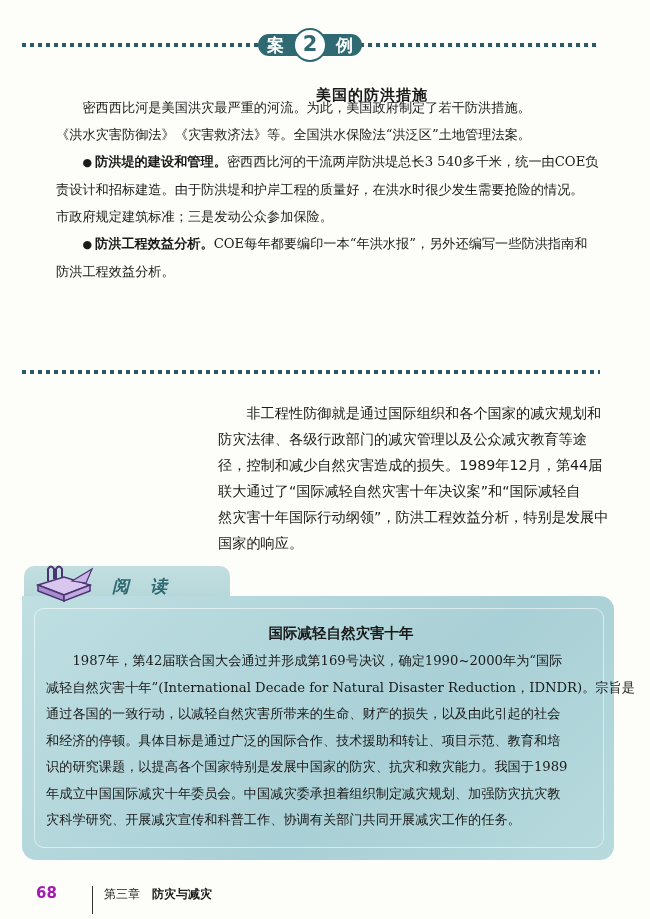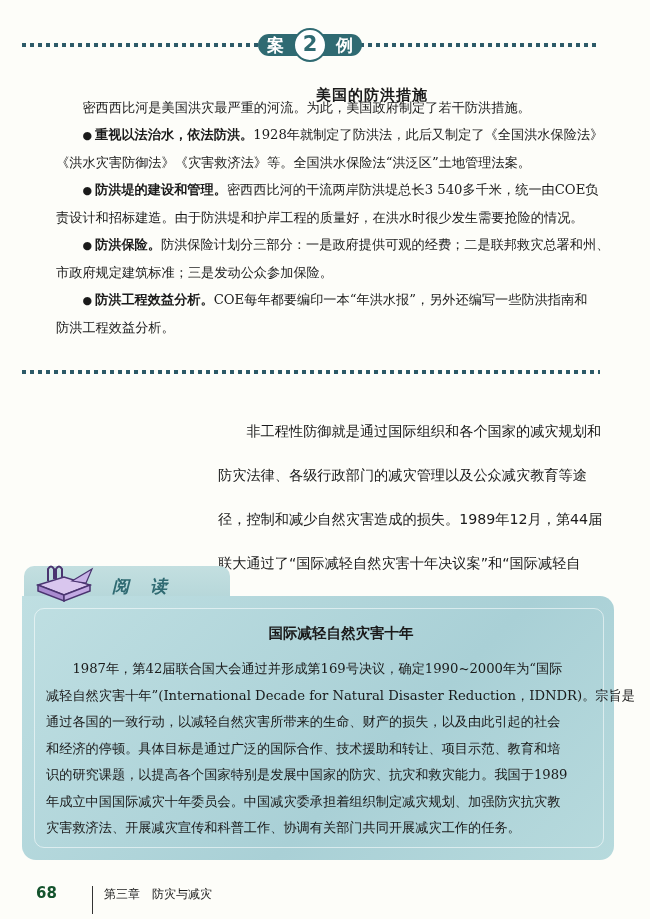--- a/index.html
+++ b/index.html
@@ -25,69 +25,67 @@
   .case-title { position: absolute; left: 0; width: 648px; top: 86px; text-align: center; font-family: "DejaVu Sans", sans-serif; font-weight: bold; font-size: 15px; letter-spacing: 1px; margin-left: 48px; }
 
   .case-body { position: absolute; left: 28px; top: 94px; width: 590px; font-size: 13.2px; line-height: 27px; }
   .case-body p { text-indent: 2em; text-align: justify; }
   .case-body .line { display: block; white-space: nowrap; margin-left: 28px; }
   .case-body .cont { text-indent: 0; }
   .lead { font-family: "DejaVu Sans", sans-serif; font-weight: bold; }
   .bullet { font-size: 11px; margin-right: 3px; }
 
   .nonengineering { position: absolute; left: 218px; top: 400px; width: 412px; font-family: "DejaVu Sans", sans-serif; font-size: 14.2px; line-height: 26px; }
-  .nonengineering .line { display: block; white-space: nowrap; margin-top: 18px; }
+  .nonengineering .line { display: block; white-space: nowrap; }
 
   .read-tab { position: absolute; left: 24px; top: 566px; width: 206px; height: 40px; background: linear-gradient(#c3dfe0, #b3d5d8); border-radius: 10px 10px 0 0; }
   .read-box { position: absolute; left: 22px; top: 596px; width: 592px; height: 264px; background: linear-gradient(135deg, #bfdfe2, #a9d0d6 60%, #b7dadd); border-radius: 0 14px 14px 14px; }
   .read-inner { position: absolute; left: 34px; top: 608px; width: 570px; height: 240px; border: 1px solid rgba(255,255,255,0.55); border-radius: 10px; }
   .read-label { position: absolute; top: 575px; font-family: "DejaVu Sans", sans-serif; font-style: italic; font-weight: bold; font-size: 17px; color: #2f6a72; }
   #read-label-1 { left: 112px; }
   #read-label-2 { left: 150px; }
 
   .book-icon { position: absolute; left: 34px; top: 563px; width: 66px; height: 44px; }
 
   .read-title { position: absolute; left: 0; width: 650px; top: 624px; text-align: center; font-family: "DejaVu Sans", sans-serif; font-weight: bold; font-size: 14.5px; padding-left: 32px; }
-  .read-body { position: absolute; left: 46px; top: 648px; width: 560px; font-size: 13.2px; line-height: 26.5px; margin-top: 8px; }
+  .read-body { position: absolute; left: 46px; top: 648px; width: 560px; font-size: 13.2px; line-height: 26.5px; }
   .read-body .line { display: block; white-space: nowrap; }
 
   .footer { position: absolute; top: 884px; left: 36px; height: 30px; }
-  .page-num { position: absolute; left: 0; top: 0; font-family: "DejaVu Sans", sans-serif; font-weight: bold; font-size: 15px; color: #14532d; }
+  .page-num { position: absolute; left: 0; top: 0; font-family: "DejaVu Sans", sans-serif; font-weight: bold; font-size: 15px; color: #a21caf; }
   .footer-sep { position: absolute; left: 56px; top: 2px; width: 1px; height: 28px; background: #333; }
   .chapter { position: absolute; left: 68px; top: 2px; font-family: "DejaVu Sans", sans-serif; font-size: 12px; white-space: nowrap; }
-  .chapter span + span { margin-left: 12px; }
+  .chapter span + span { margin-left: 12px; font-weight: bold; }
 </style>
 </head>
 <body>
 
 <div id="dot-top-left" class="dotline"></div>
 <div id="dot-top-right" class="dotline"></div>
 <div class="badge">
   <div class="pill"></div>
   <span class="char c1">案</span>
   <div class="circle">2</div>
   <span class="char c2">例</span>
 </div>
 
 <div class="case-title">美国的防洪措施</div>
 
 <div class="case-body">
   <p>
     <span class="line">密西西比河是美国洪灾最严重的河流。为此，美国政府制定了若干防洪措施。</span>
   </p>
   <p>
-    <span class="line"><span class="bullet">●</span><span class="lead">重视以法治水，依法防洪。</span><span>1928年就制定了防洪法，此后又制定了《全国洪水保险法》</span></span>
     <span class="line cont" style="text-indent:0">《洪水灾害防御法》《灾害救济法》等。全国洪水保险法“洪泛区”土地管理法案。</span>
   </p>
   <p>
     <span class="line"><span class="bullet">●</span><span class="lead">防洪堤的建设和管理。</span><span>密西西比河的干流两岸防洪堤总长3 540多千米，统一由COE负</span></span>
     <span class="line cont" style="text-indent:0">责设计和招标建造。由于防洪堤和护岸工程的质量好，在洪水时很少发生需要抢险的情况。</span>
   </p>
   <p>
-    <span class="line"><span class="bullet">●</span><span class="lead">防洪保险。</span><span>防洪保险计划分三部分：一是政府提供可观的经费；二是联邦救灾总署和州、</span></span>
     <span class="line cont" style="text-indent:0">市政府规定建筑标准；三是发动公众参加保险。</span>
   </p>
   <p>
     <span class="line"><span class="bullet">●</span><span class="lead">防洪工程效益分析。</span><span>COE每年都要编印一本“年洪水报”，另外还编写一些防洪指南和</span></span>
     <span class="line cont" style="text-indent:0">防洪工程效益分析。</span>
   </p>
 </div>
 
 <div id="dot-bottom" class="dotline"></div>
 
@@ -116,21 +114,21 @@
 <span id="read-label-2" class="read-label">读</span>
 
 <div class="read-title">国际减轻自然灾害十年</div>
 <div class="read-body">
   <span class="line">　　1987年，第42届联合国大会通过并形成第169号决议，确定1990~2000年为“国际</span>
   <span class="line">减轻自然灾害十年”(International Decade for Natural Disaster Reduction，IDNDR)。宗旨是</span>
   <span class="line">通过各国的一致行动，以减轻自然灾害所带来的生命、财产的损失，以及由此引起的社会</span>
   <span class="line">和经济的停顿。具体目标是通过广泛的国际合作、技术援助和转让、项目示范、教育和培</span>
   <span class="line">识的研究课题，以提高各个国家特别是发展中国家的防灾、抗灾和救灾能力。我国于1989</span>
   <span class="line">年成立中国国际减灾十年委员会。中国减灾委承担着组织制定减灾规划、加强防灾抗灾教</span>
-  <span class="line">灾害救济法、开展减灾宣传和科普工作、协调有关部门共同开展减灾工作的任务。</span>
+  <span class="line">灾科学研究、开展减灾宣传和科普工作、协调有关部门共同开展减灾工作的任务。</span>
 </div>
 
 <div class="footer">
   <span class="page-num">68</span>
   <div class="footer-sep"></div>
   <div class="chapter">
     <span>第三章</span><span>防灾与减灾</span>
   </div>
 </div>
 

